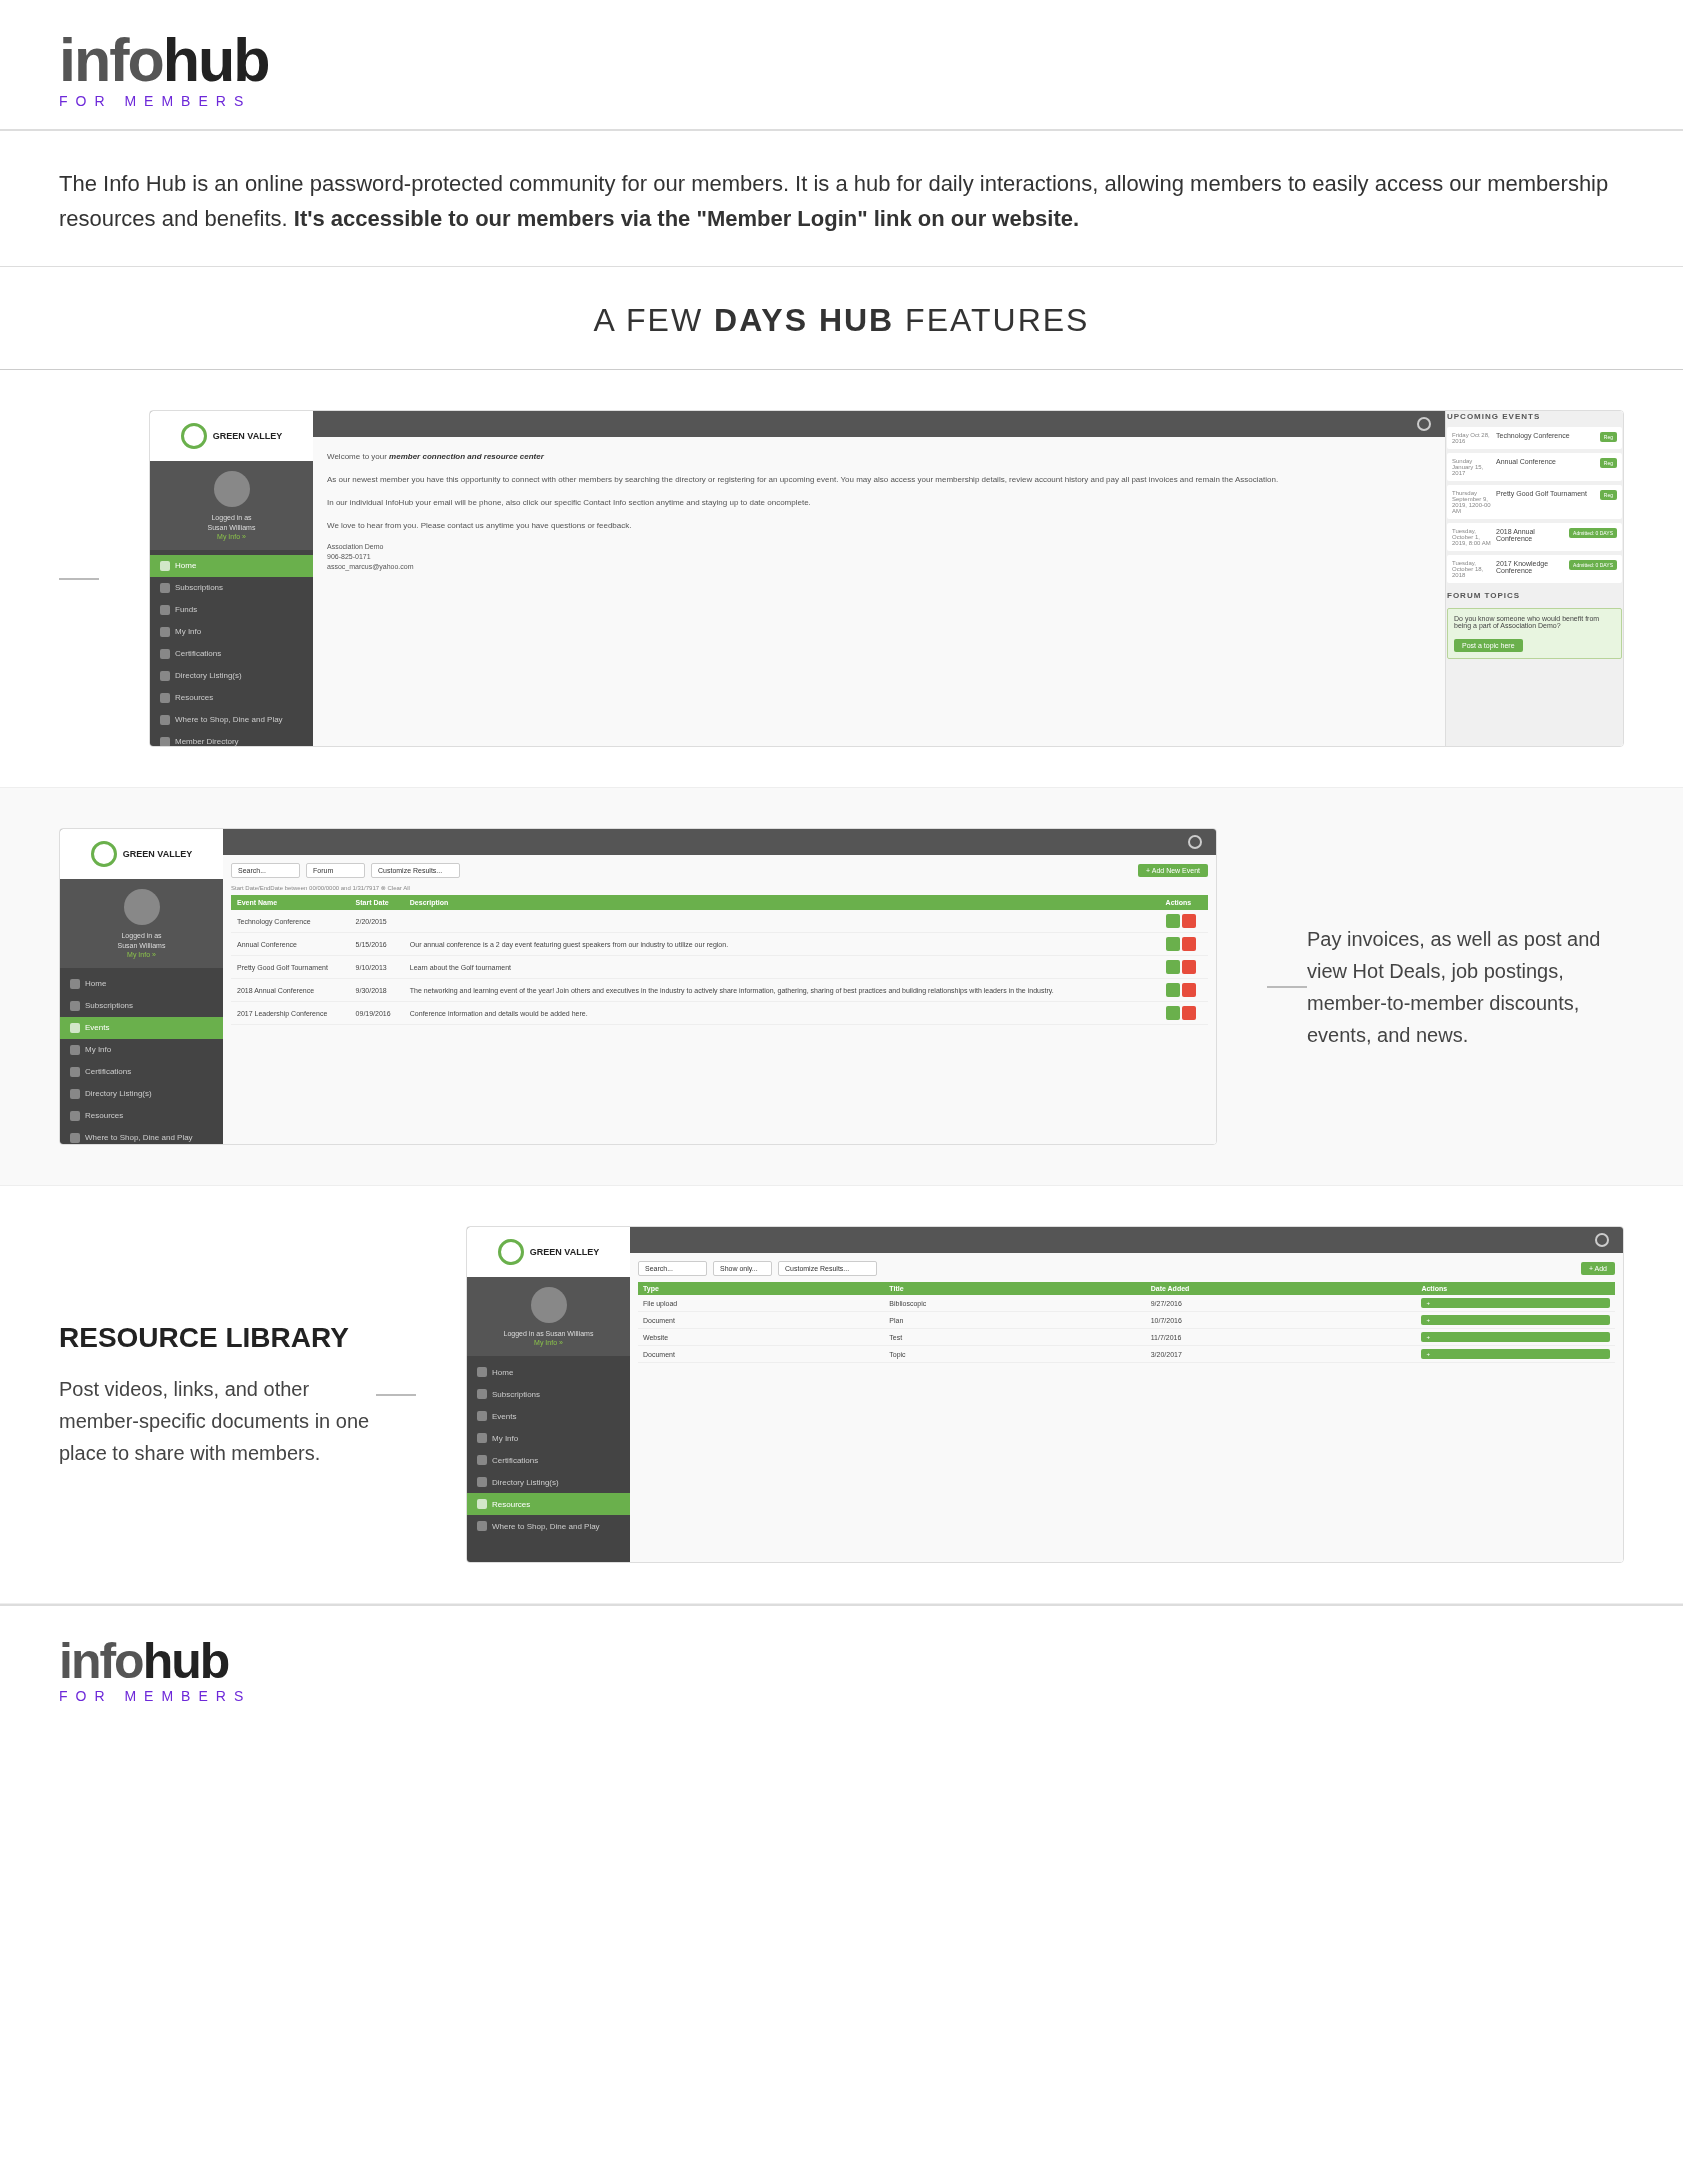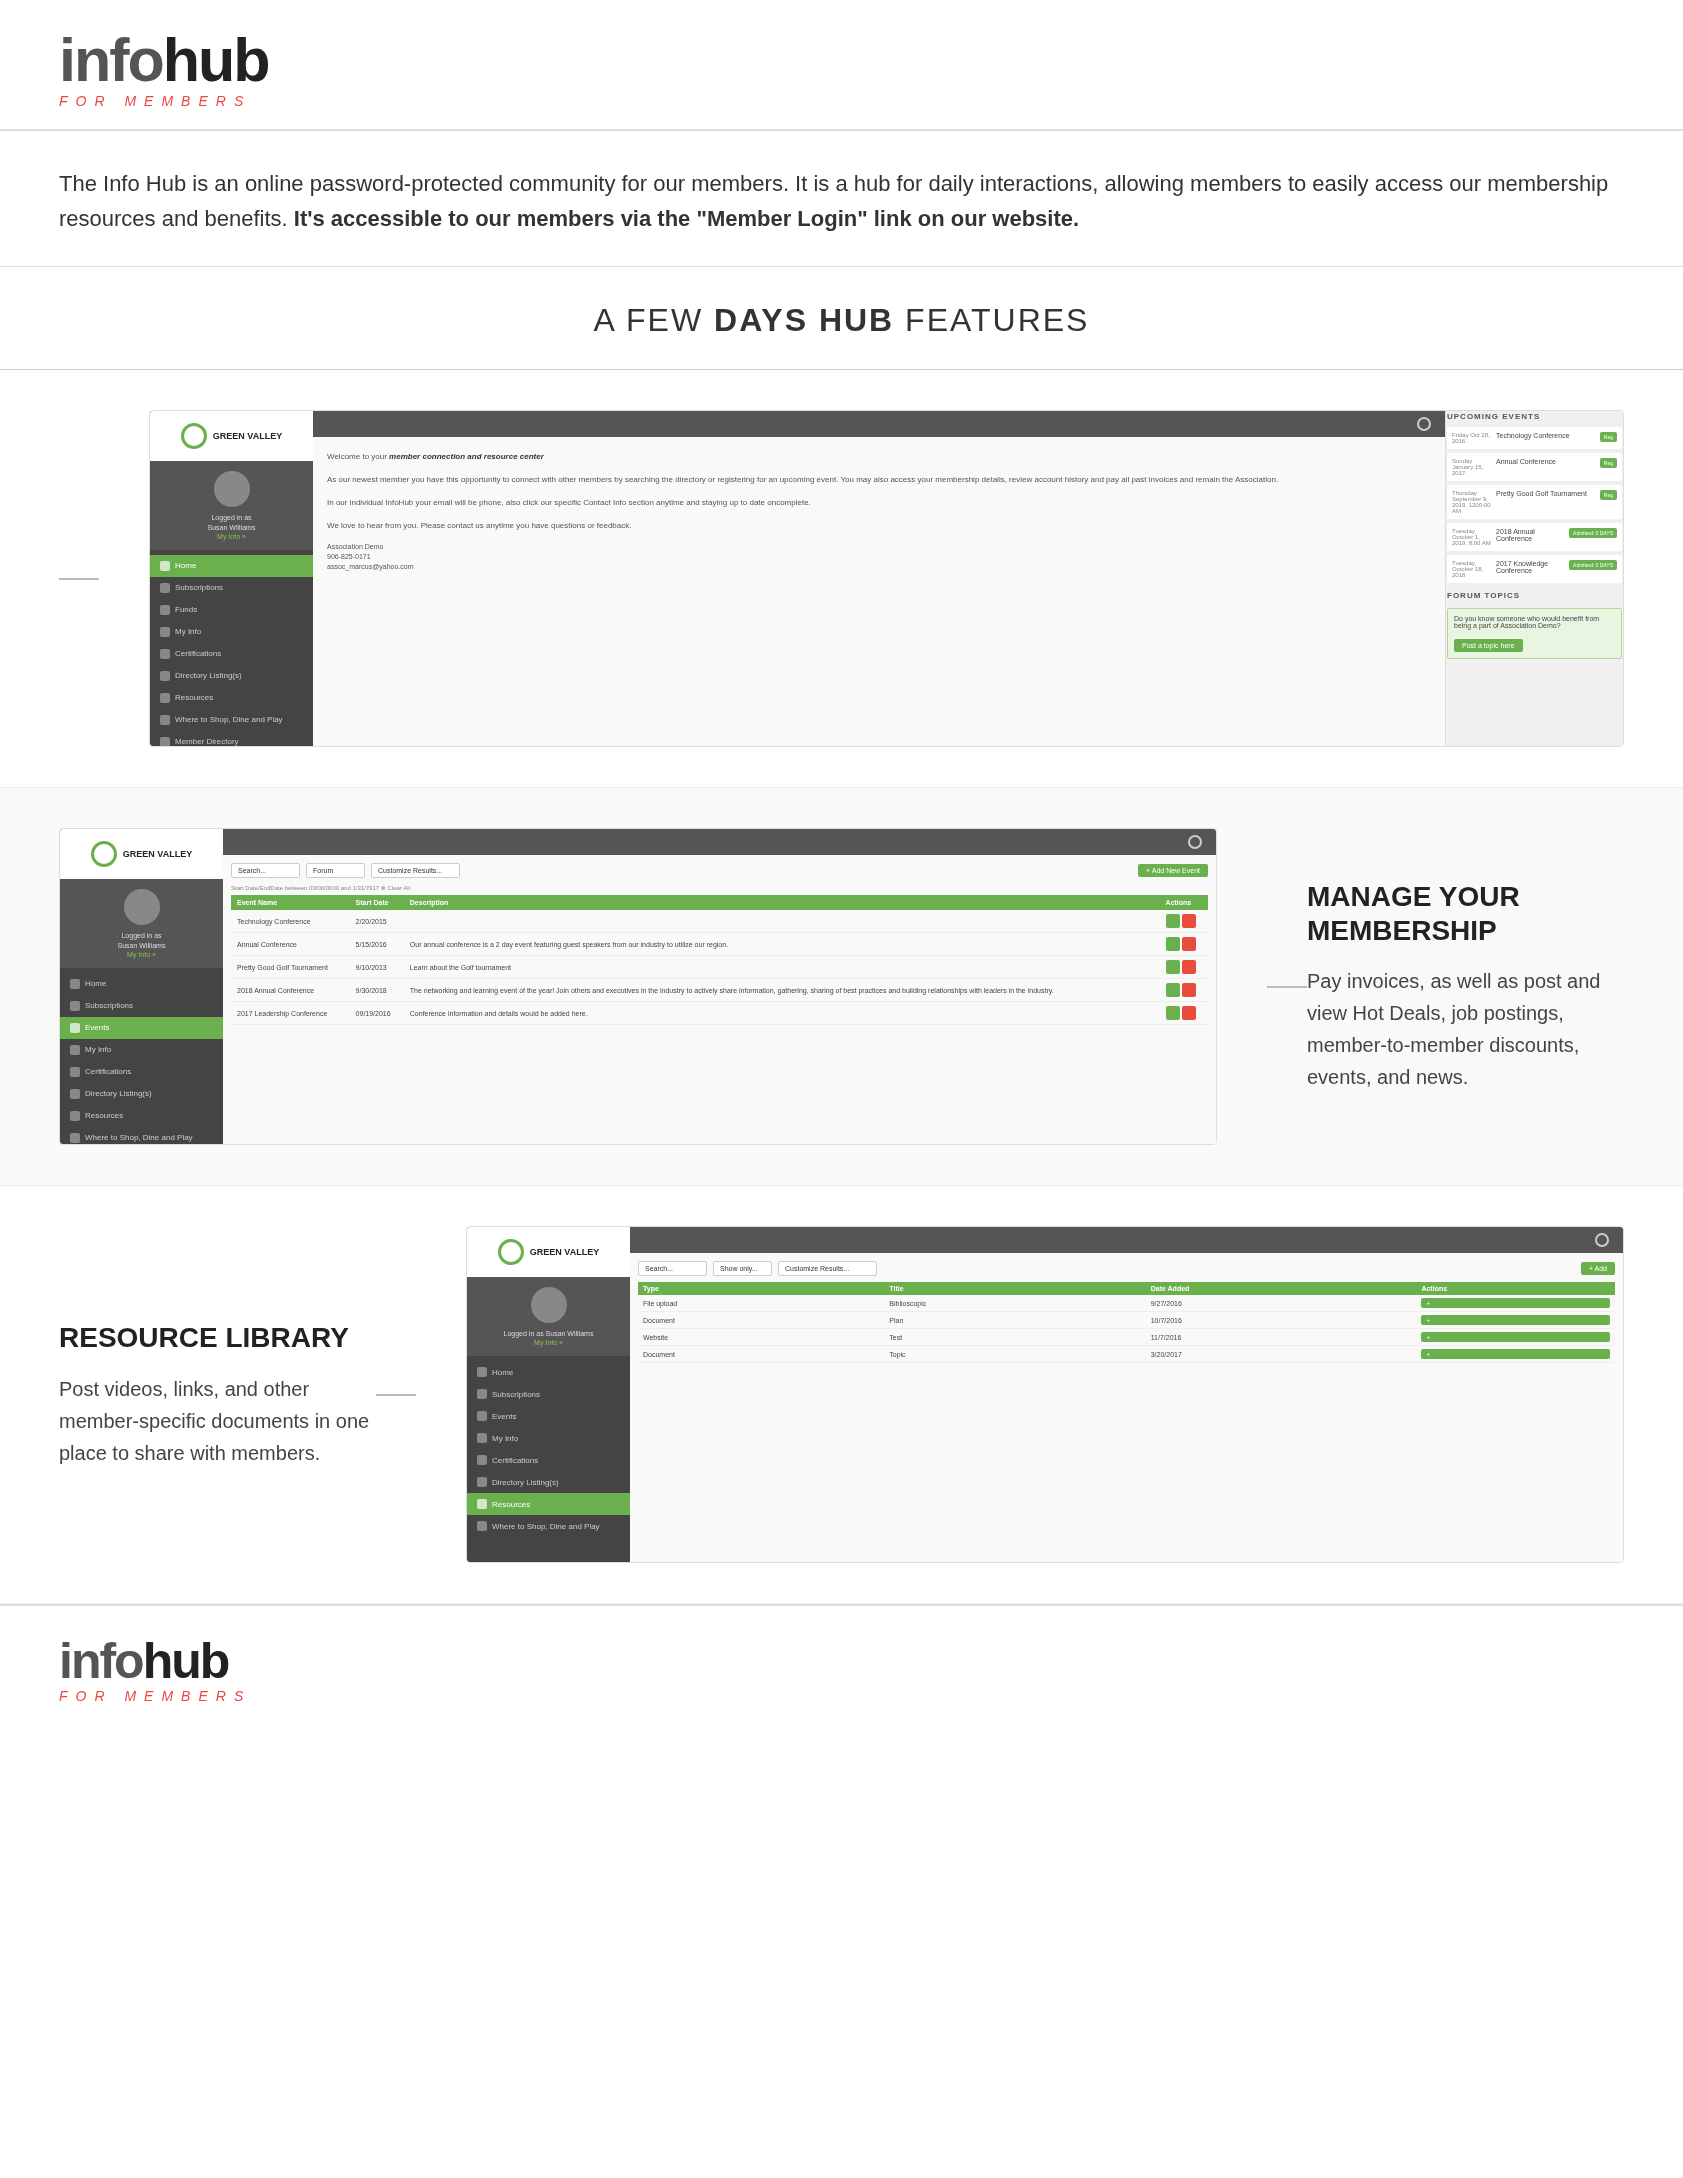--- a/index.html
+++ b/index.html
@@ -31,24 +31,23 @@
     .logo-text .info-part {
       color: #555;
     }
     .logo-text .hub-part {
       color: #222;
       margin-top: 11px;
     }
     .logo-tagline {
       font-size: 14px;
       letter-spacing: 8px;
-      color: #ef4444;
+      color: #6d28d9;
       font-weight: 400;
       margin-top: 2px;
-      font-style: italic;
     }
 
     
     .intro-section {
       padding: 35px 59px 30px 59px;
       font-size: 22px;
       line-height: 1.6;
       color: #333;
       border-bottom: 1px solid #ddd;
     }
@@ -534,21 +533,20 @@
           <div class="mock-forum-text">Do you know someone who would benefit from being a part of Association Demo?</div>
           <div class="mock-forum-btn">Post a topic here</div>
         </div>
       </div>
     </div>
   </div>
 </div>
 
 <div class="feature-section reverse feature-section-2" style="background:#f9f9f9;">
   <div class="feature-text">
-    <div class="feature-title">MANAGE YOUR MEMBERSHIP</div>
     <div class="feature-desc">Pay invoices, as well as post and view Hot Deals, job postings, member-to-member discounts, events, and news.</div>
   </div>
   <div class="connector">
     <div class="connector-line"></div>
   </div>
   <div class="feature-screenshot" style="height:317px; margin-left:0; margin-right:50px;">
     <div class="mock-screen">
 
       <div class="mock-sidebar">
         <div class="mock-sidebar-logo">

